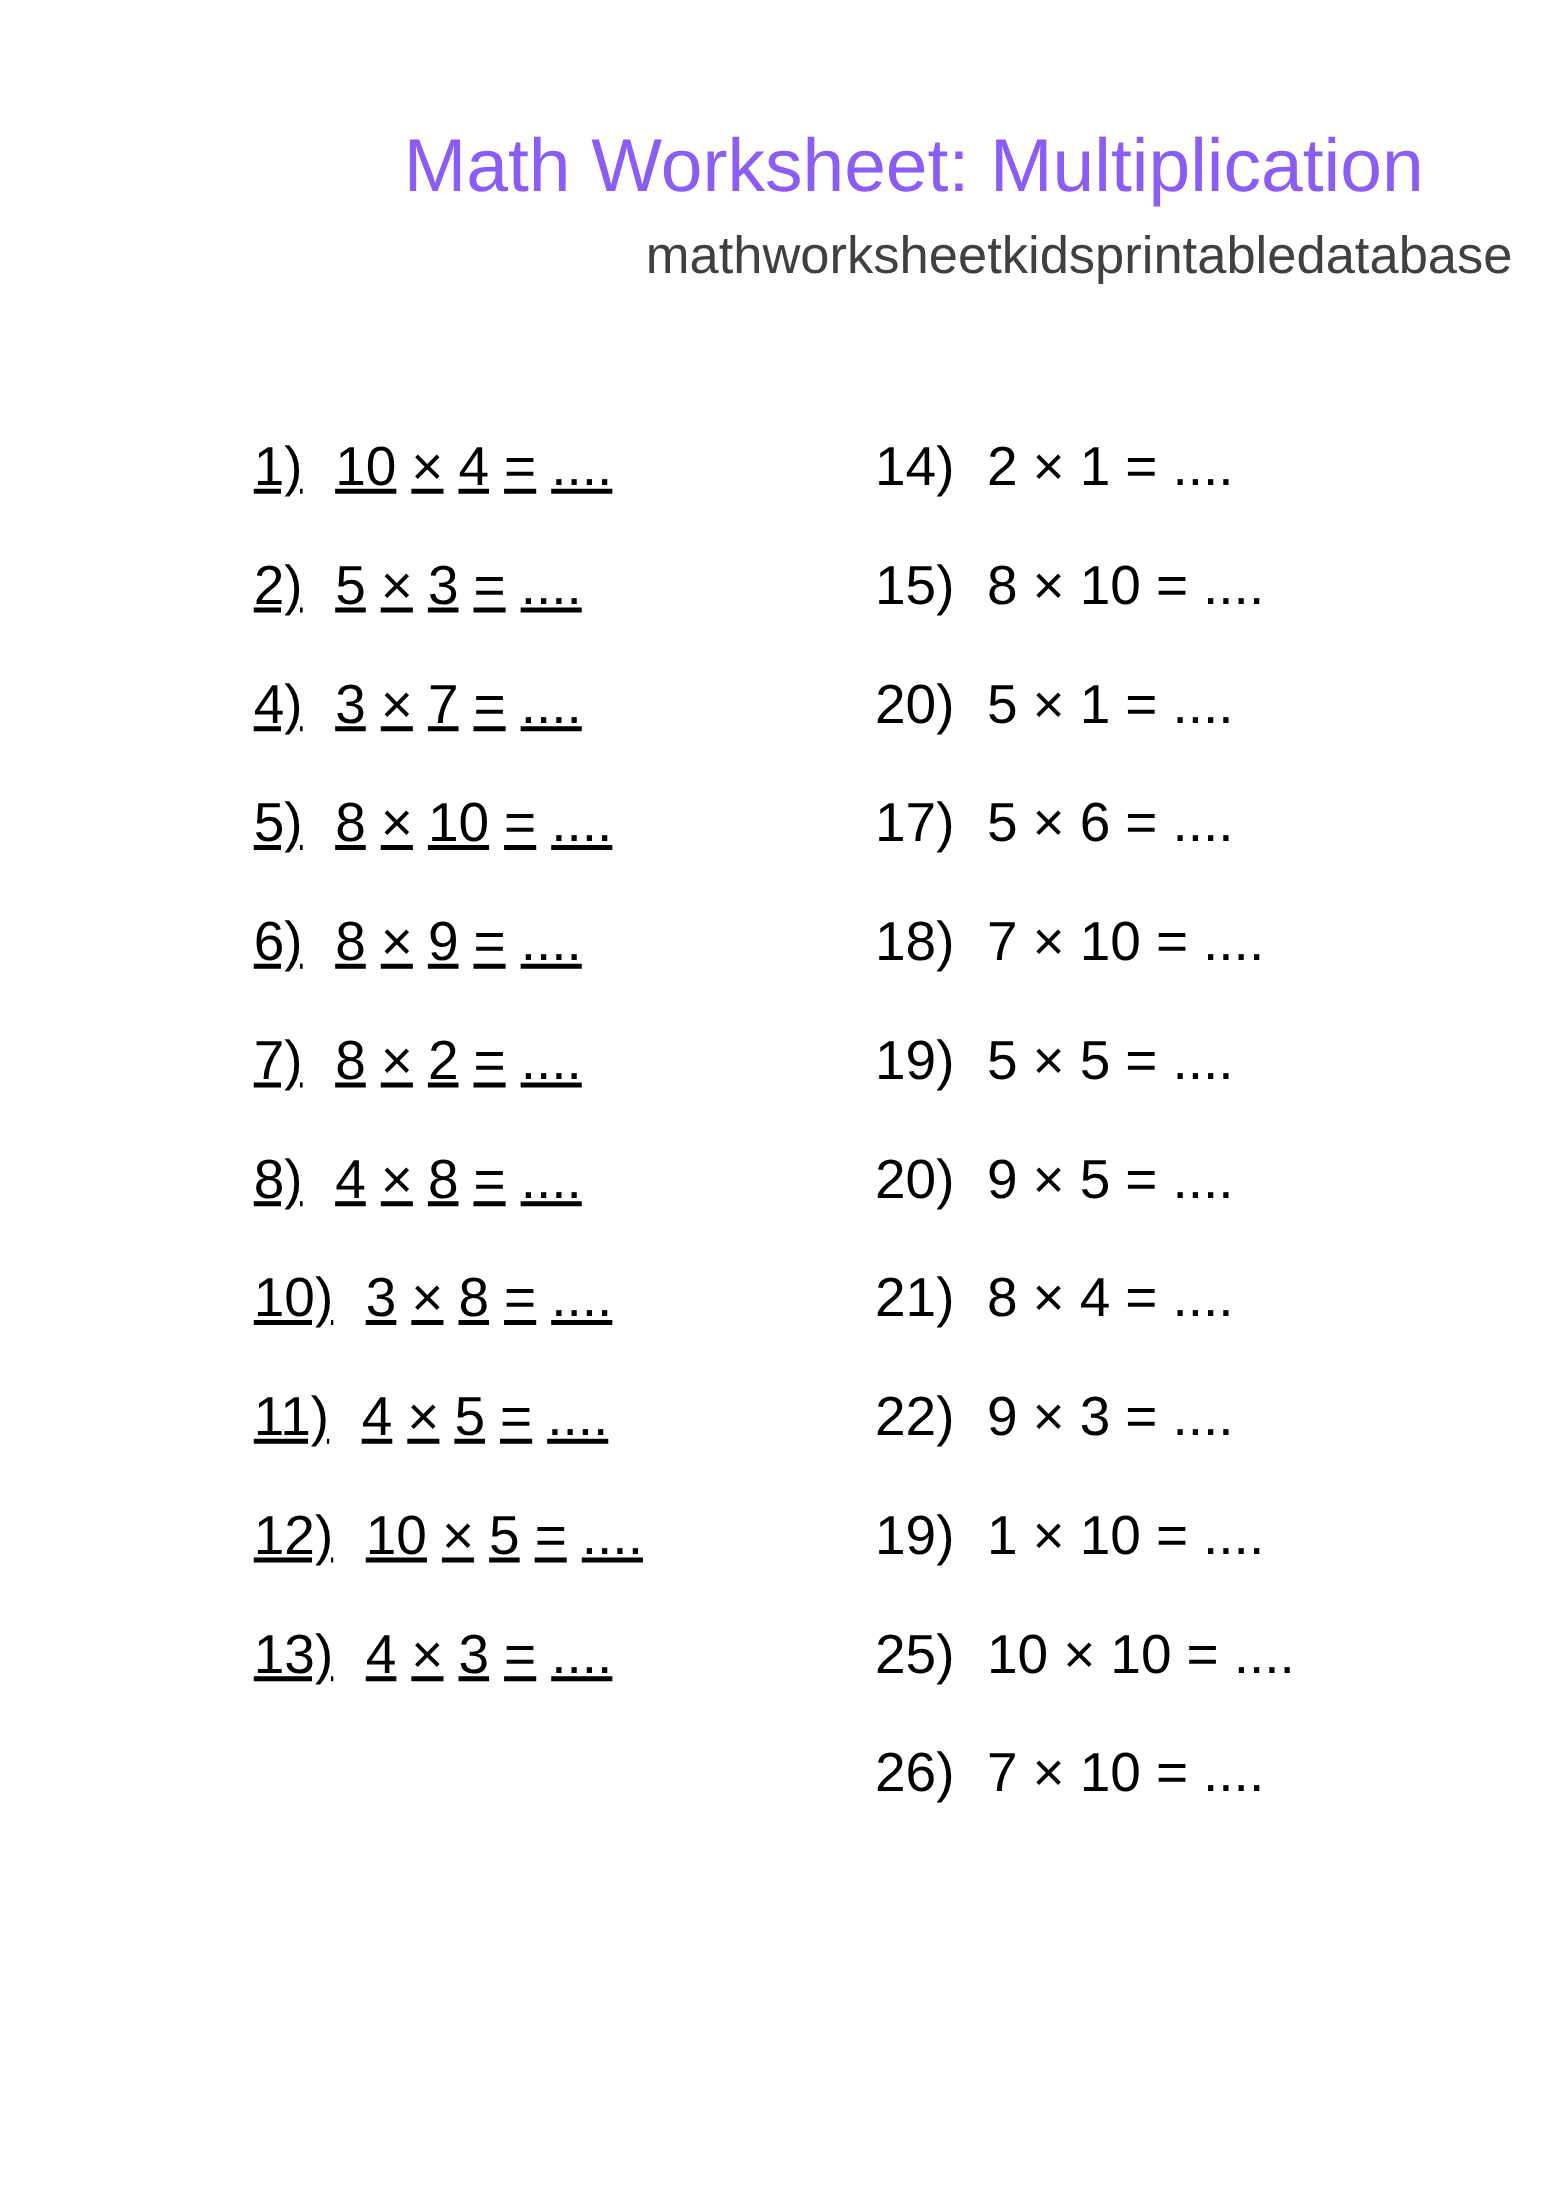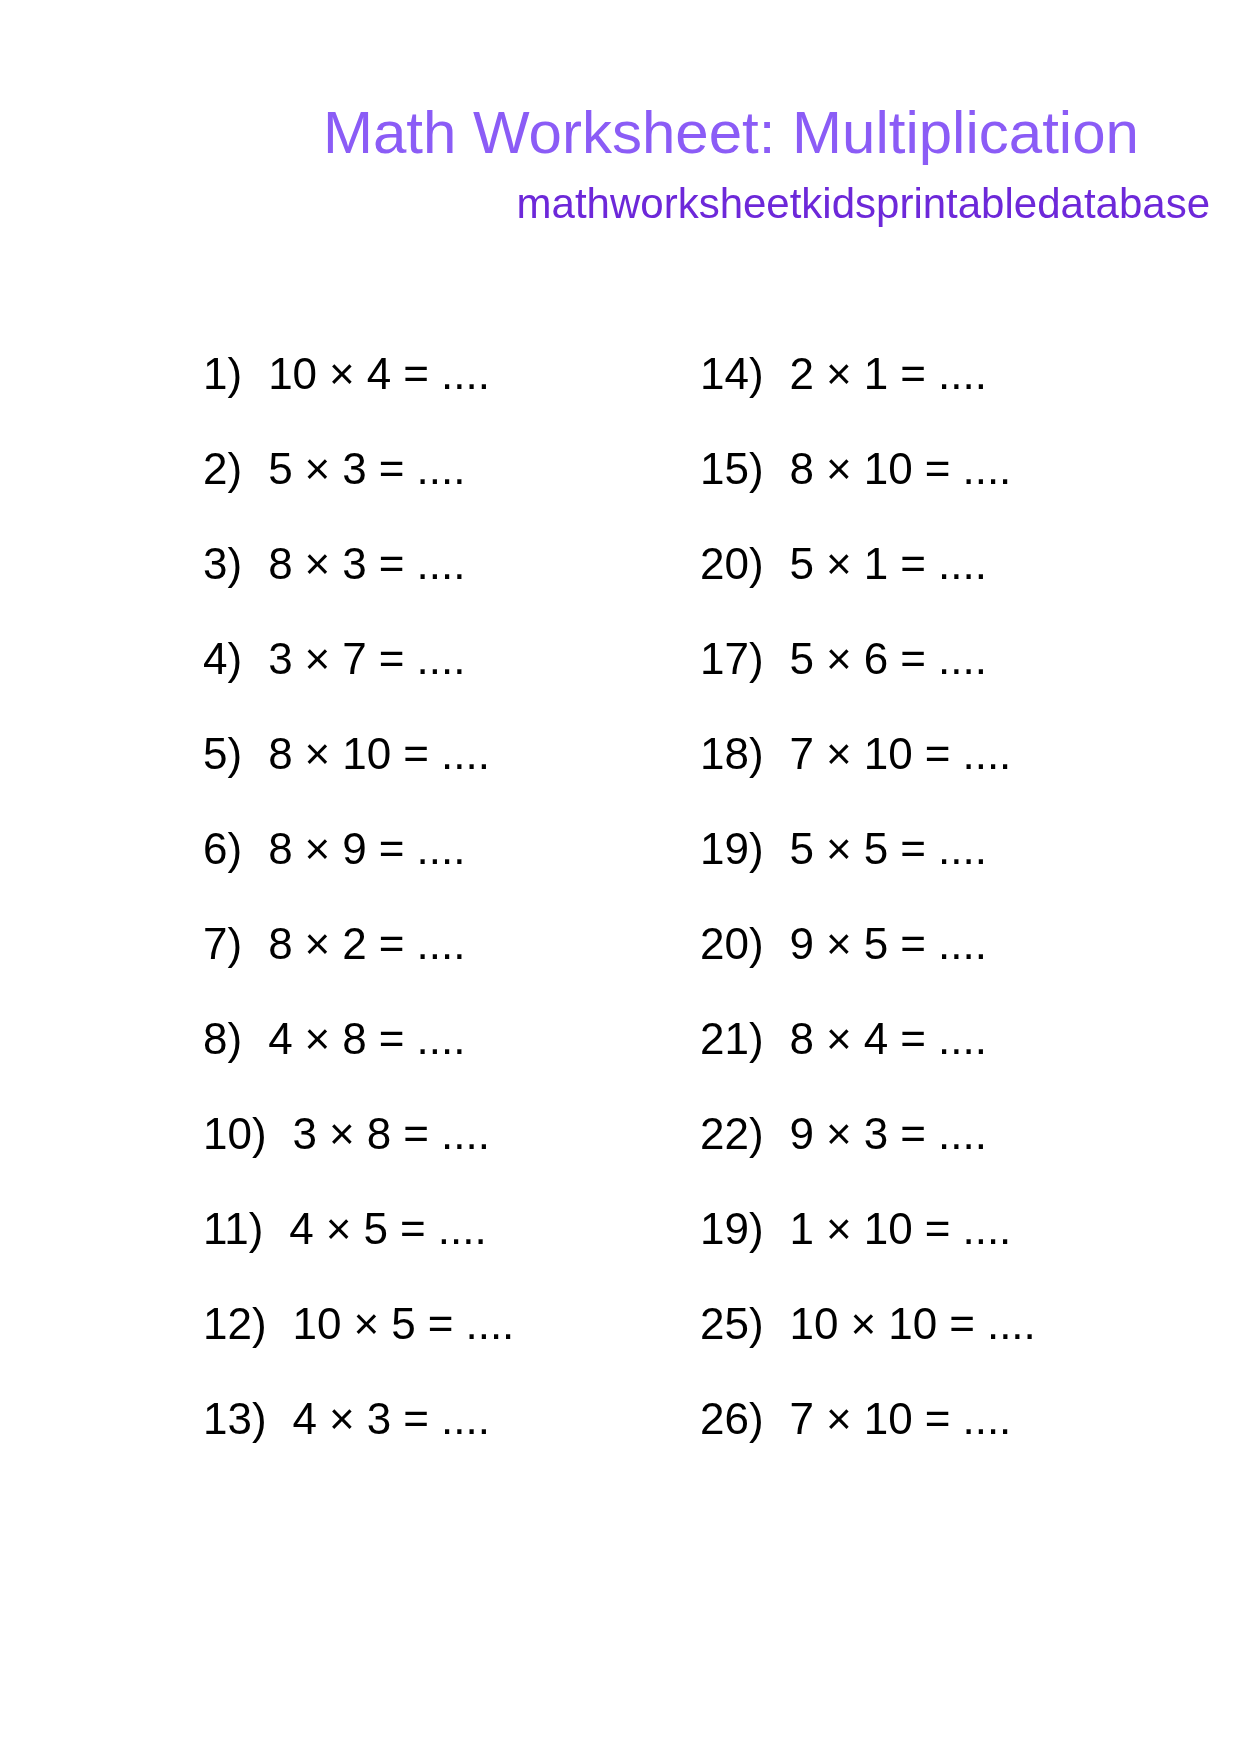--- a/index.html
+++ b/index.html
@@ -24,48 +24,47 @@
       white-space: nowrap;
       color: #8b5cf6;
     }
     .subtitle {
       position: absolute;
       right: 30px;
       top: 180px;
       font-size: 42px;
       line-height: 48px;
       white-space: nowrap;
-      color: #6d28d9;
+      color: #404040;
     }
     .column {
       position: absolute;
       top: 348px;
     }
-    .column.left { left: 203px; }
+    .column.left { left: 203px; text-decoration: underline; }
     .column.right { left: 700px; }
     .problem {
       height: 95px;
       font-size: 44px;
       line-height: 52px;
       white-space: nowrap;
       word-spacing: 0;
     }
     .problem .num { margin-right: 26px; }
     .problem .sp { display: inline-block; width: 12px; }
   </style>
 </head>
 <body>
 
 <div class="title">Math Worksheet: Multiplication</div>
 <div class="subtitle">mathworksheetkidsprintabledatabase</div>
 
 <div class="column left">
     <div class="problem"><span class="num">1)</span><span>10</span><span class="sp"></span><span>×</span><span class="sp"></span><span>4</span><span class="sp"></span><span>=</span><span class="sp"></span><span>....</span></div>
     <div class="problem"><span class="num">2)</span><span>5</span><span class="sp"></span><span>×</span><span class="sp"></span><span>3</span><span class="sp"></span><span>=</span><span class="sp"></span><span>....</span></div>
-    <div class="problem"><span class="num">3)</span><span>8</span><span class="sp"></span><span>×</span><span class="sp"></span><span>3</span><span class="sp"></span><span>=</span><span class="sp"></span><span>....</span></div>
     <div class="problem"><span class="num">4)</span><span>3</span><span class="sp"></span><span>×</span><span class="sp"></span><span>7</span><span class="sp"></span><span>=</span><span class="sp"></span><span>....</span></div>
     <div class="problem"><span class="num">5)</span><span>8</span><span class="sp"></span><span>×</span><span class="sp"></span><span>10</span><span class="sp"></span><span>=</span><span class="sp"></span><span>....</span></div>
     <div class="problem"><span class="num">6)</span><span>8</span><span class="sp"></span><span>×</span><span class="sp"></span><span>9</span><span class="sp"></span><span>=</span><span class="sp"></span><span>....</span></div>
     <div class="problem"><span class="num">7)</span><span>8</span><span class="sp"></span><span>×</span><span class="sp"></span><span>2</span><span class="sp"></span><span>=</span><span class="sp"></span><span>....</span></div>
     <div class="problem"><span class="num">8)</span><span>4</span><span class="sp"></span><span>×</span><span class="sp"></span><span>8</span><span class="sp"></span><span>=</span><span class="sp"></span><span>....</span></div>
     <div class="problem"><span class="num">10)</span><span>3</span><span class="sp"></span><span>×</span><span class="sp"></span><span>8</span><span class="sp"></span><span>=</span><span class="sp"></span><span>....</span></div>
     <div class="problem"><span class="num">11)</span><span>4</span><span class="sp"></span><span>×</span><span class="sp"></span><span>5</span><span class="sp"></span><span>=</span><span class="sp"></span><span>....</span></div>
     <div class="problem"><span class="num">12)</span><span>10</span><span class="sp"></span><span>×</span><span class="sp"></span><span>5</span><span class="sp"></span><span>=</span><span class="sp"></span><span>....</span></div>
     <div class="problem"><span class="num">13)</span><span>4</span><span class="sp"></span><span>×</span><span class="sp"></span><span>3</span><span class="sp"></span><span>=</span><span class="sp"></span><span>....</span></div>
   </div>

